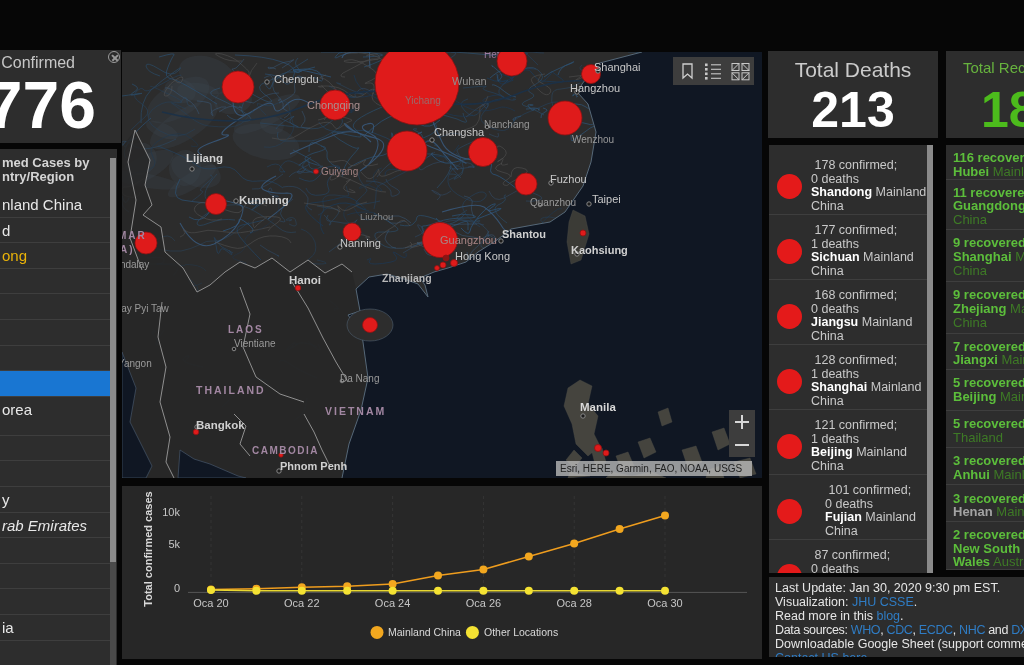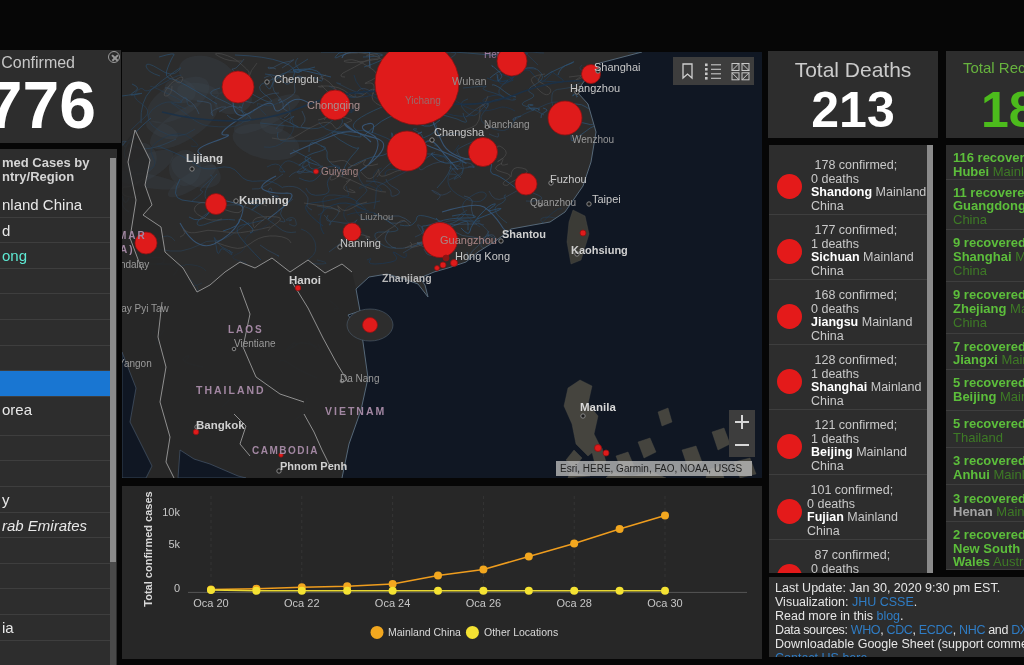--- a/index.html
+++ b/index.html
@@ -24,21 +24,21 @@
 <div class="panel" style="left:0;top:149px;width:117px;height:516px;">
   <div class="abs" style="left:2px;top:7px;font-size:13px;font-weight:bold;color:#d5d5d5;line-height:14px;white-space:nowrap;">med Cases by<br>ntry/Region</div>
   <div class="abs" style="left:0;top:43px;width:111px;" id="clist">
         <div style="position:relative;height:25.6px;border-bottom:1px solid #3e3e3e;">
           <span style="position:absolute;left:2px;top:4px;font-size:15px;color:#e8e8e8;white-space:nowrap;">nland China</span>
         </div>
 <div style="position:relative;height:25.6px;border-bottom:1px solid #3e3e3e;">
           <span style="position:absolute;left:2px;top:4px;font-size:15px;color:#e8e8e8;white-space:nowrap;">d</span>
         </div>
 <div style="position:relative;height:25.6px;border-bottom:1px solid #3e3e3e;">
-          <span style="position:absolute;left:2px;top:4px;font-size:15px;color:#5eead4;white-space:nowrap;">ong</span>
+          <span style="position:absolute;left:2px;top:4px;font-size:15px;color:#eab308;white-space:nowrap;">ong</span>
         </div>
 <div style="position:relative;height:25.6px;border-bottom:1px solid #3e3e3e;">
           <span style="position:absolute;left:2px;top:4px;font-size:15px;color:#e8e8e8;white-space:nowrap;"></span>
         </div>
 <div style="position:relative;height:25.6px;border-bottom:1px solid #3e3e3e;">
           <span style="position:absolute;left:2px;top:4px;font-size:15px;color:#e8e8e8;white-space:nowrap;"></span>
         </div>
 <div style="position:relative;height:25.6px;border-bottom:1px solid #3e3e3e;">
           <span style="position:absolute;left:2px;top:4px;font-size:15px;color:#e8e8e8;white-space:nowrap;"></span>
         </div>
@@ -536,21 +536,21 @@
 <div class="abs" style="left:42px;top:9px;font-size:12.5px;line-height:13.7px;color:#c9c9c9;white-space:nowrap;">
 &nbsp;128 <span>confirmed;</span><br>1 deaths<br><b style="color:#fff;">Shanghai</b> Mainland<br>China</div>
 </div>
 <div class="abs" style="left:0;top:265px;width:158px;height:65px;border-bottom:1px solid #3e3e3e;">
 <div class="abs" style="left:8px;top:24px;width:25px;height:25px;border-radius:50%;background:#e41a1a;"></div>
 <div class="abs" style="left:42px;top:9px;font-size:12.5px;line-height:13.7px;color:#c9c9c9;white-space:nowrap;">
 &nbsp;121 <span>confirmed;</span><br>1 deaths<br><b style="color:#fff;">Beijing</b> Mainland<br>China</div>
 </div>
 <div class="abs" style="left:0;top:330px;width:158px;height:65px;border-bottom:1px solid #3e3e3e;">
 <div class="abs" style="left:8px;top:24px;width:25px;height:25px;border-radius:50%;background:#e41a1a;"></div>
-<div class="abs" style="left:38px;top:9px;font-size:12.5px;line-height:13.7px;color:#c9c9c9;white-space:nowrap;">
+<div class="abs" style="left:56px;top:9px;font-size:12.5px;line-height:13.7px;color:#c9c9c9;white-space:nowrap;">
 &nbsp;101 <span>confirmed;</span><br>0 deaths<br><b style="color:#fff;">Fujian</b> Mainland<br>China</div>
 </div>
 <div class="abs" style="left:0;top:395px;width:158px;height:65px;border-bottom:1px solid #3e3e3e;">
 <div class="abs" style="left:8px;top:24px;width:25px;height:25px;border-radius:50%;background:#e41a1a;"></div>
 <div class="abs" style="left:42px;top:9px;font-size:12.5px;line-height:13.7px;color:#c9c9c9;white-space:nowrap;">
 &nbsp;87 <span>confirmed;</span><br>0 deaths<br> Mainland<br>China</div>
 </div>
   <div class="abs" style="left:158px;top:0;width:6px;height:428px;background:#8a8a8a;"></div>
 </div>
 

